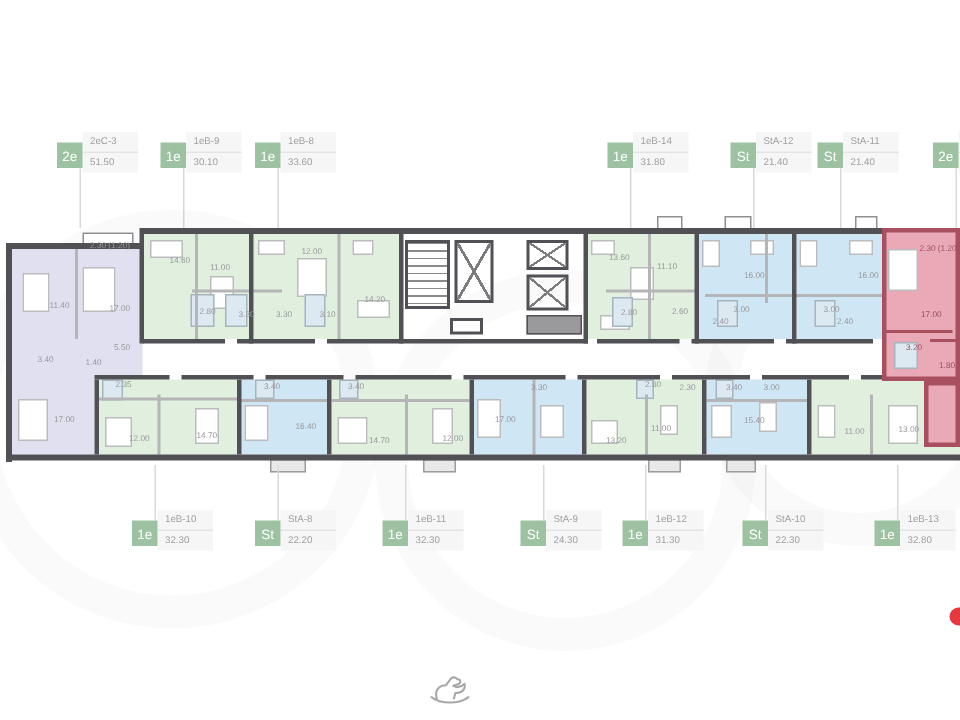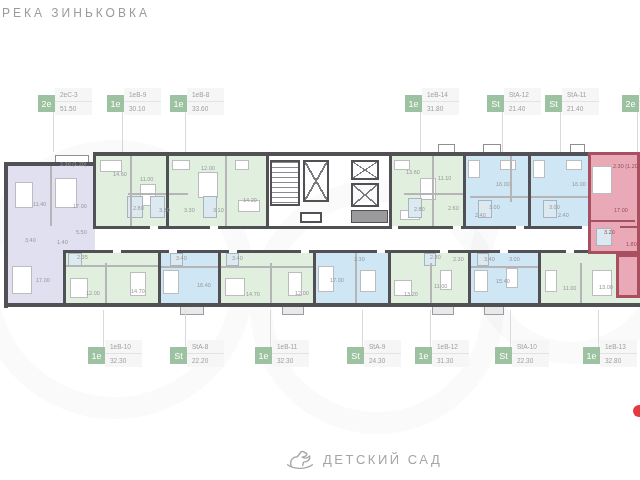--- a/index.html
+++ b/index.html
@@ -33,21 +33,20 @@
   .uname,.uarea{height:13px;line-height:13px;font-size:6.5px;color:#9f9f9f;padding-left:5px;}
   .uname{border-bottom:1px solid #e3e3e3;}
   .footer{position:absolute;left:285px;top:448px;display:flex;align-items:center;gap:8px;color:#a6a6a6;}
   .footer .txt{font-size:13px;letter-spacing:2.5px;}
   .edge-marker{position:absolute;border-radius:50%;}
 </style>
 </head>
 <body>
 
 <div class="page">
-  <div class="river">РЕКА ЗИНЬКОВКА</div>
 
   <div id="labels-top">
       <div class="ulabel" style="left: 38px; top: 95px;">
         <div class="uline" style="top: 17px; height: 40px;"></div>
         <div class="ubox">
           <div class="uname">2еС-3</div>
           <div class="uarea">51.50</div>
         </div>
         <div class="ubadge" style="background: rgb(156, 194, 161);">2е</div>
       </div>
@@ -337,17 +336,16 @@
         </div>
         <div class="ubadge" style="background: rgb(156, 194, 161);">1е</div>
       </div>
     </div>
 
   <div class="footer">
     <svg width="30" height="22" viewBox="0 0 34 24" fill="none" stroke="#a8a8a8" stroke-width="1.6" stroke-linecap="round" stroke-linejoin="round">
       <path d="M7 20 C5 13 9 9.5 14 9.5 L17 5.5 C18 3 21.5 3 22.5 5 C25.5 5 25.5 8 22.5 9 L19.5 10 C23 12 26 10.5 28 8.5 C29 13 25.5 15.5 21 15.5 L20 19.5"></path>
       <path d="M3 18.5 C10 24 24 24 31 18.5"></path>
     </svg>
-    <span class="txt">ДЕТСКИЙ САД</span>
   </div>
 
   <div class="edge-marker" style="left: 633px; top: 405px; width: 12px; height: 12px; background: rgb(229, 56, 63);"></div>
 </div>
 
 </body></html>

